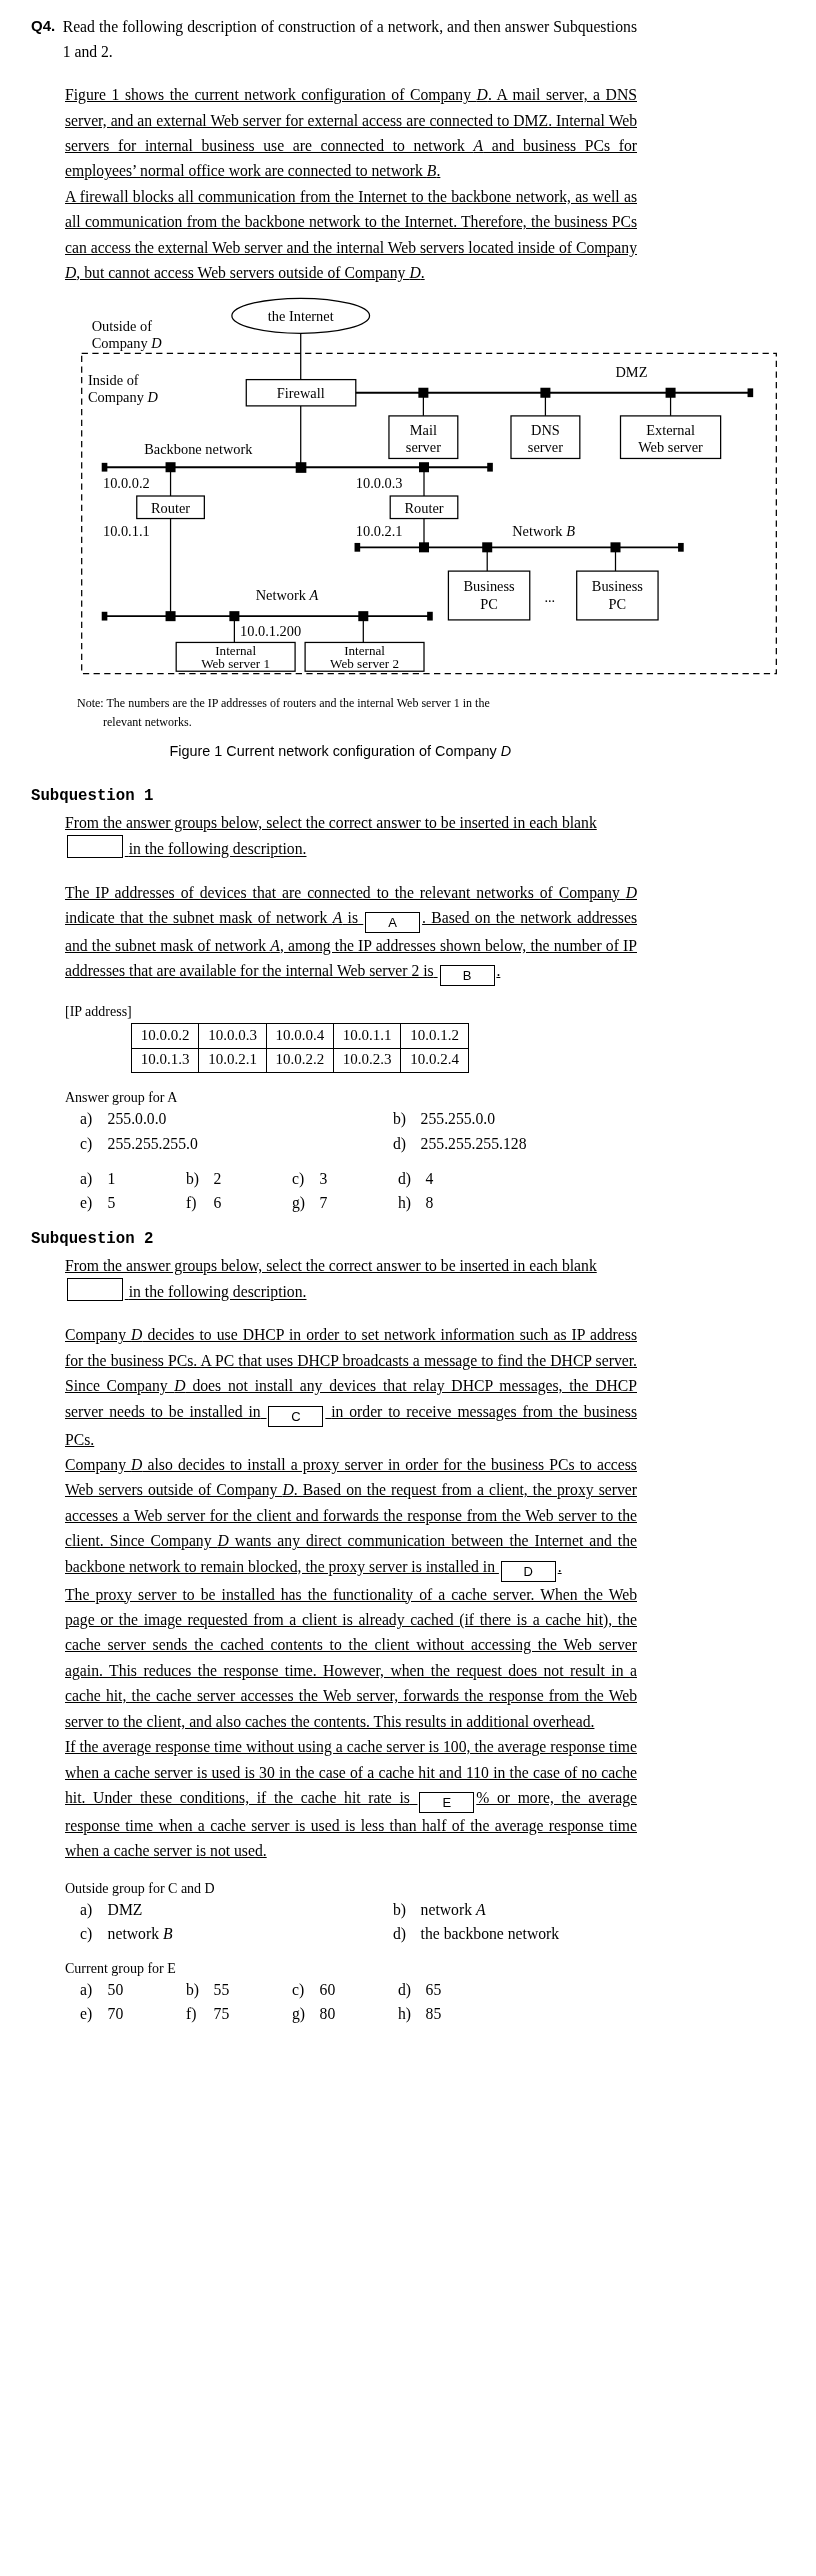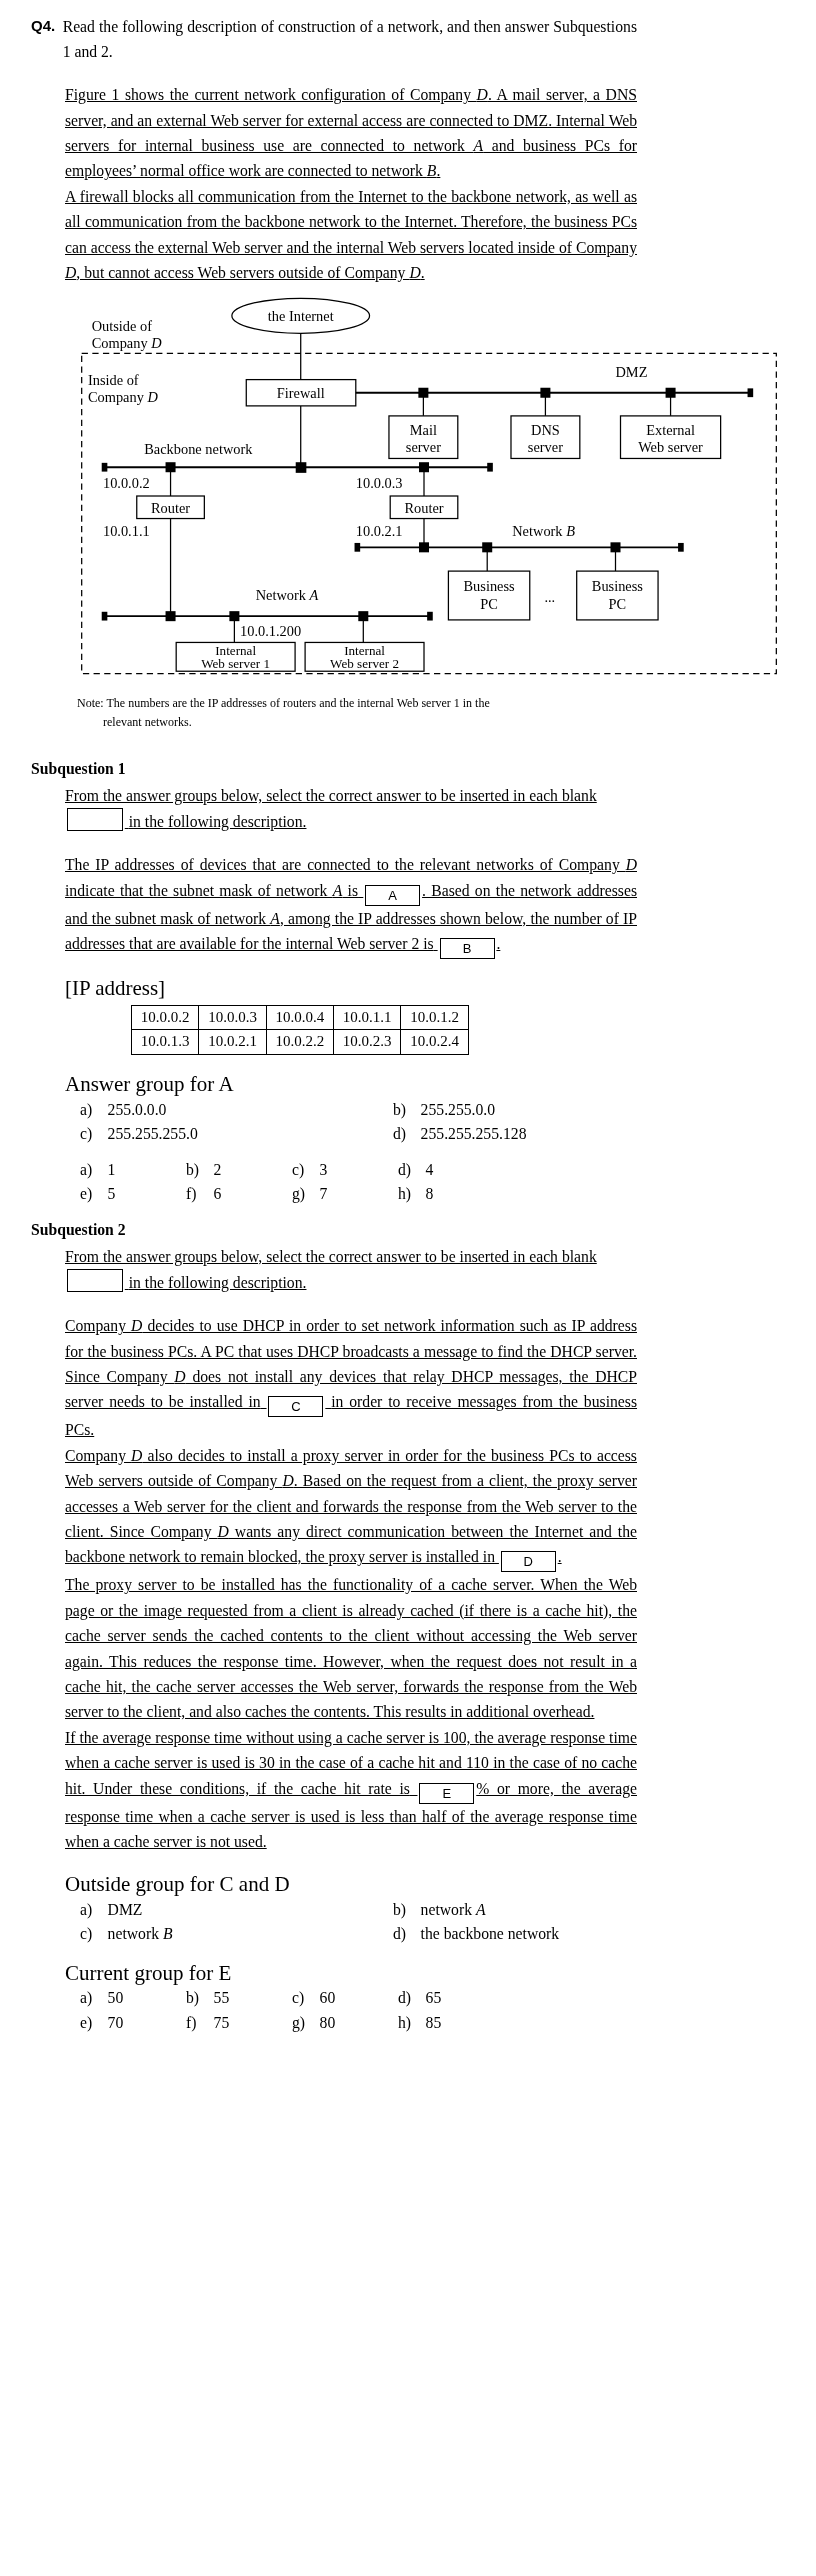--- a/index.html
+++ b/index.html
@@ -51,21 +51,21 @@
     text-decoration: underline;
   }
   .blockgap { height: 17.5px; }
   .smallgap { height: 8.8px; }
   .biggap { height: 27.6px; }
 
   i, .it { font-style: italic; }
 
   
   h2.sec {
-    font-family: Liberation Serif, serif;
+    font-family: Liberation Mono, monospace;
     font-weight: bold;
     font-size: 15.7px;
     margin: 0 0 5px 0;
     padding: 0;
   }
 
   
   .blank {
     display: inline-block;
     border: 1.9px solid #000;
@@ -93,21 +93,21 @@
   }
   table.iptab td {
     border: 1.3px solid #000;
     padding: 2.5px 8.8px 3.8px 8.8px;
     text-align: center;
     white-space: nowrap;
   }
 
   
   .ag-title {
-    font-size: 21px;
+    font-size: 14px;
     padding-left: 34px;
     margin-bottom: 3.8px;
   }
   .ag-grid2, .ag-grid4 {
     display: grid;
     padding-left: 49px;
     font-size: 15.7px;
     row-gap: 6.3px;
   }
   .ag-grid2 { grid-template-columns: 313px 1fr; }
@@ -261,20 +261,23 @@
   </div>
 
   <div class="smallgap"></div>
 
   <div class="note">
     <span>Note:</span>
     <span>The numbers are the IP addresses of routers and the internal Web server 1 in the</span>
     <span class="cont">relevant networks.</span>
   </div>
 
+  <div class="caption">
+    <span>Figure 1  Current network configuration of Company <i>D</i></span>
+  </div>
 
   <div class="biggap"></div>
 
   <h2 class="sec">Subquestion 1</h2>
 
   <p class="para">
     <span>From the answer groups below, select the correct answer to be inserted in each blank</span><br>
     <span class="blank empty"></span>
     <span>in the following description.</span>
   </p>

